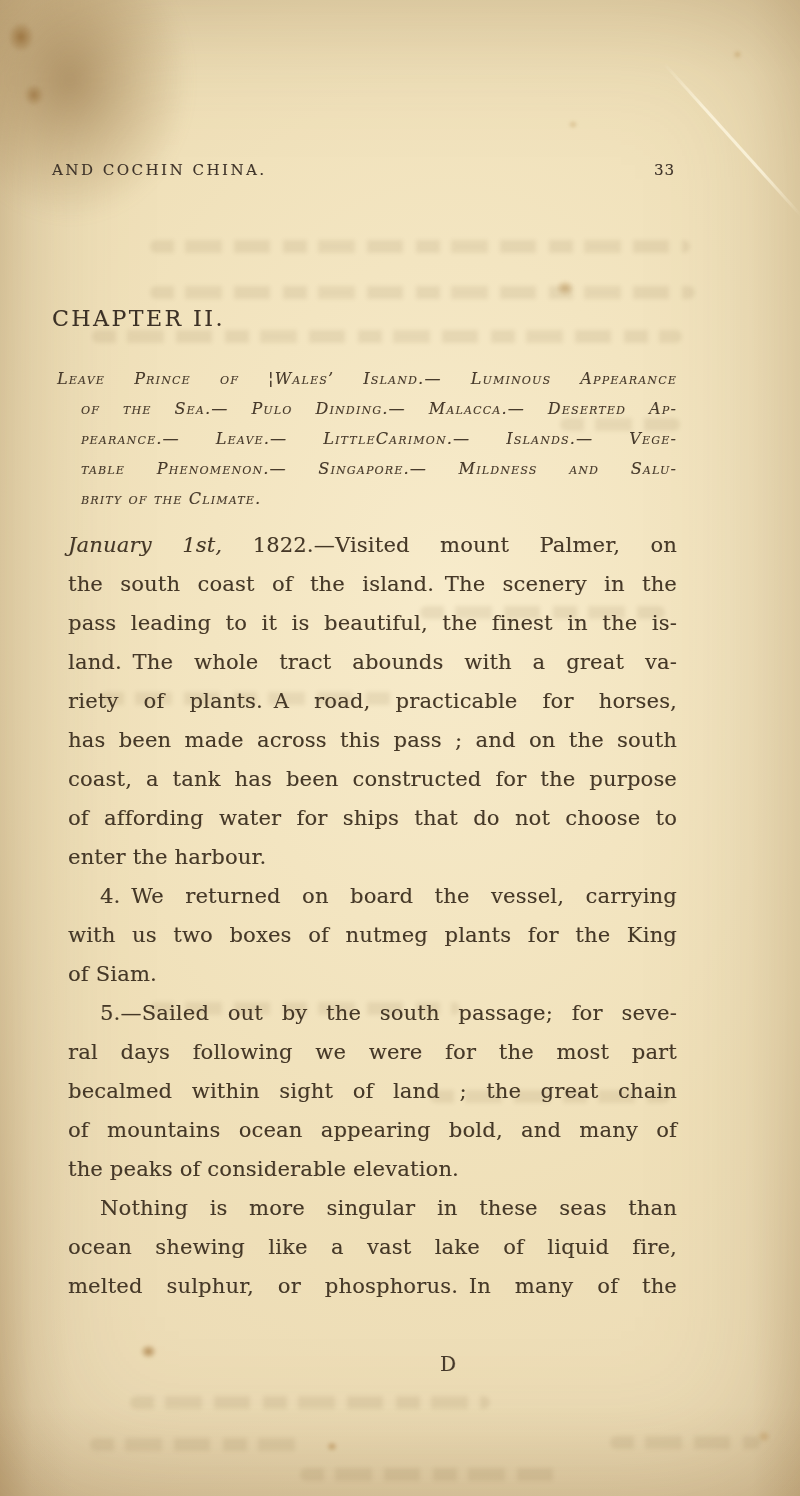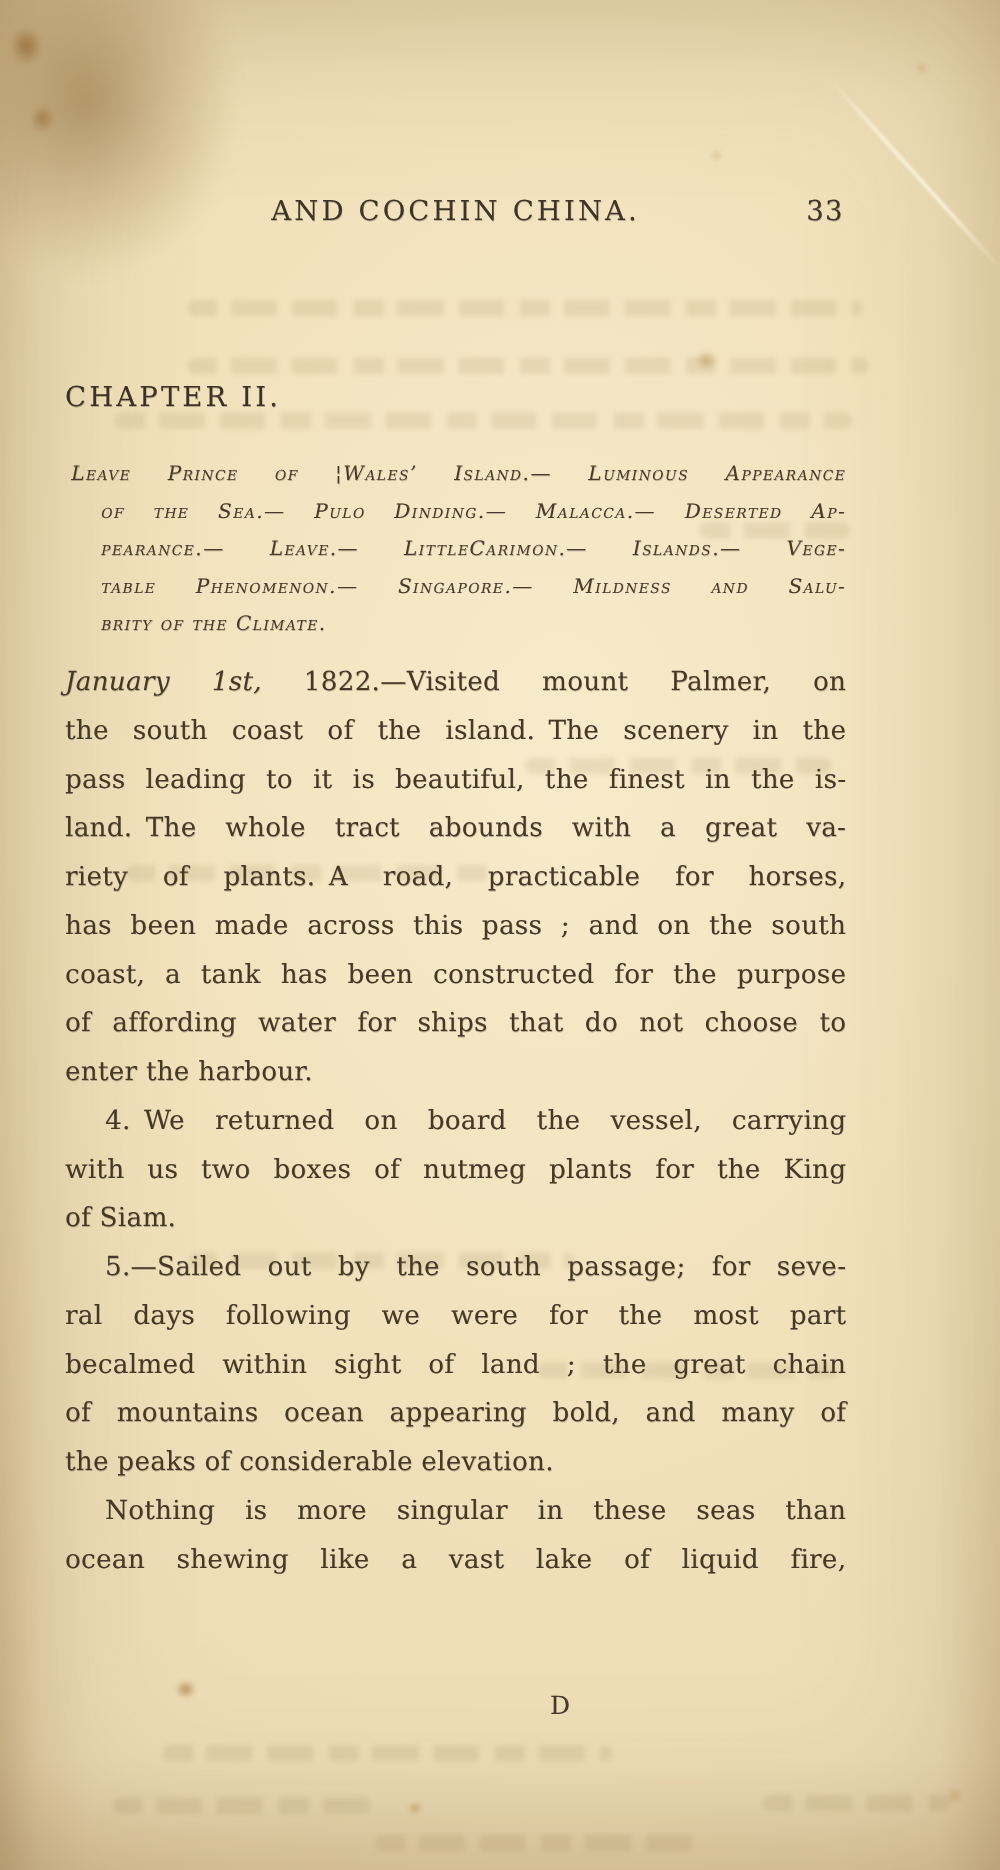--- a/index.html
+++ b/index.html
@@ -28,42 +28,42 @@
     transform:rotate(48deg);transform-origin:left center;filter:blur(.7px);
   }
   .ghost{
     position:absolute;height:13px;opacity:.12;filter:blur(2px);border-radius:7px;
     background:repeating-linear-gradient(90deg,
       rgba(118,93,50,.9) 0 24px, rgba(0,0,0,0) 24px 35px,
       rgba(118,93,50,.85) 35px 72px, rgba(0,0,0,0) 72px 84px,
       rgba(118,93,50,.9) 84px 120px, rgba(0,0,0,0) 120px 133px);
   }
   .running-head-row{
-    position:absolute;left:52px;top:155px;width:625px;text-align:center;
-    font-size:22px;letter-spacing:2.5px;line-height:30px;color:#3f342a;
+    position:absolute;left:52px;top:155px;width:625px;
+    font-size:15px;letter-spacing:2.5px;line-height:30px;color:#3f342a;
   }
   .page-number{position:absolute;right:2px;top:0;letter-spacing:1px;}
   .chapter-heading{
     position:absolute;left:52px;top:300px;width:625px;text-align:left;
     font-size:22px;letter-spacing:2.5px;line-height:38px;color:#3c3126;
   }
   .summary{
     position:absolute;left:81px;top:364px;width:596px;
     font-size:16px;line-height:30px;font-variant:small-caps;
     letter-spacing:1.2px;color:#473a2b;font-style:italic;
   }
   .sl{display:block;text-align:justify;text-align-last:justify;text-justify:inter-word;}
   .sl.first{text-indent:-24px;}
   .sl.end{text-align-last:left;}
   .bodytext{
     position:absolute;left:52px;top:526px;width:625px;
     font-size:21px;line-height:39px;letter-spacing:.2px;color:#453827;
   }
   .para{margin:0;padding:0;}
-  .bl{display:block;text-align:justify;text-align-last:justify;text-justify:inter-word;}
+  .bl{display:block;text-align:justify;text-align-last:justify;text-justify:inter-word;margin-left:16px;}
   .bl.end{text-align-last:left;}
   .bl.ind{text-indent:32px;}
   .date{font-style:italic;}
   .sig{position:absolute;left:440px;top:1352px;font-size:20px;color:#46392a;letter-spacing:1px;}
   .running-head-row,.chapter-heading,.summary,.bodytext,.sig{
     text-shadow:0.4px 0.4px 0 rgba(70,57,42,.32);
   }
 </style>
 </head>
 <body>
@@ -129,18 +129,19 @@
     <p class="para">
       <span class="bl ind">5.—Sailed out by the south passage; for seve-</span>
       <span class="bl">ral days following we were for the most part</span>
       <span class="bl">becalmed within sight of land ; the great chain</span>
       <span class="bl">of mountains ocean appearing bold, and many of</span>
       <span class="bl end">the peaks of considerable elevation.</span>
     </p>
     <p class="para">
       <span class="bl ind">Nothing is more singular in these seas than</span>
       <span class="bl">ocean shewing like a vast lake of liquid fire,</span>
+      <span class="bl">melted sulphur, or phosphorus. In many of the</span>
     </p>
   </div>
 
   <div class="sig">D</div>
 
 </div>
 
 </body></html>

